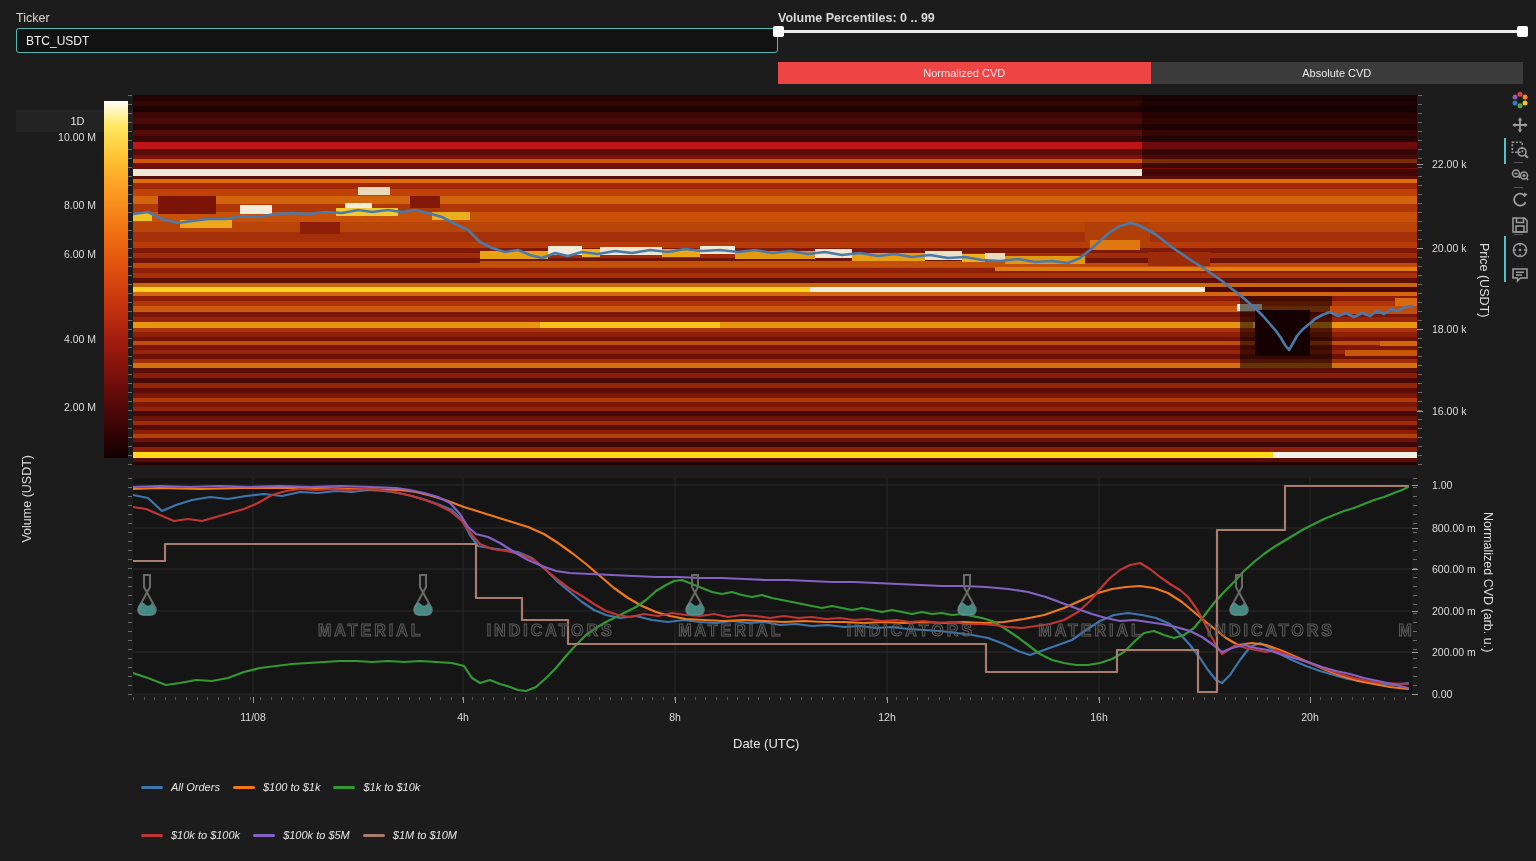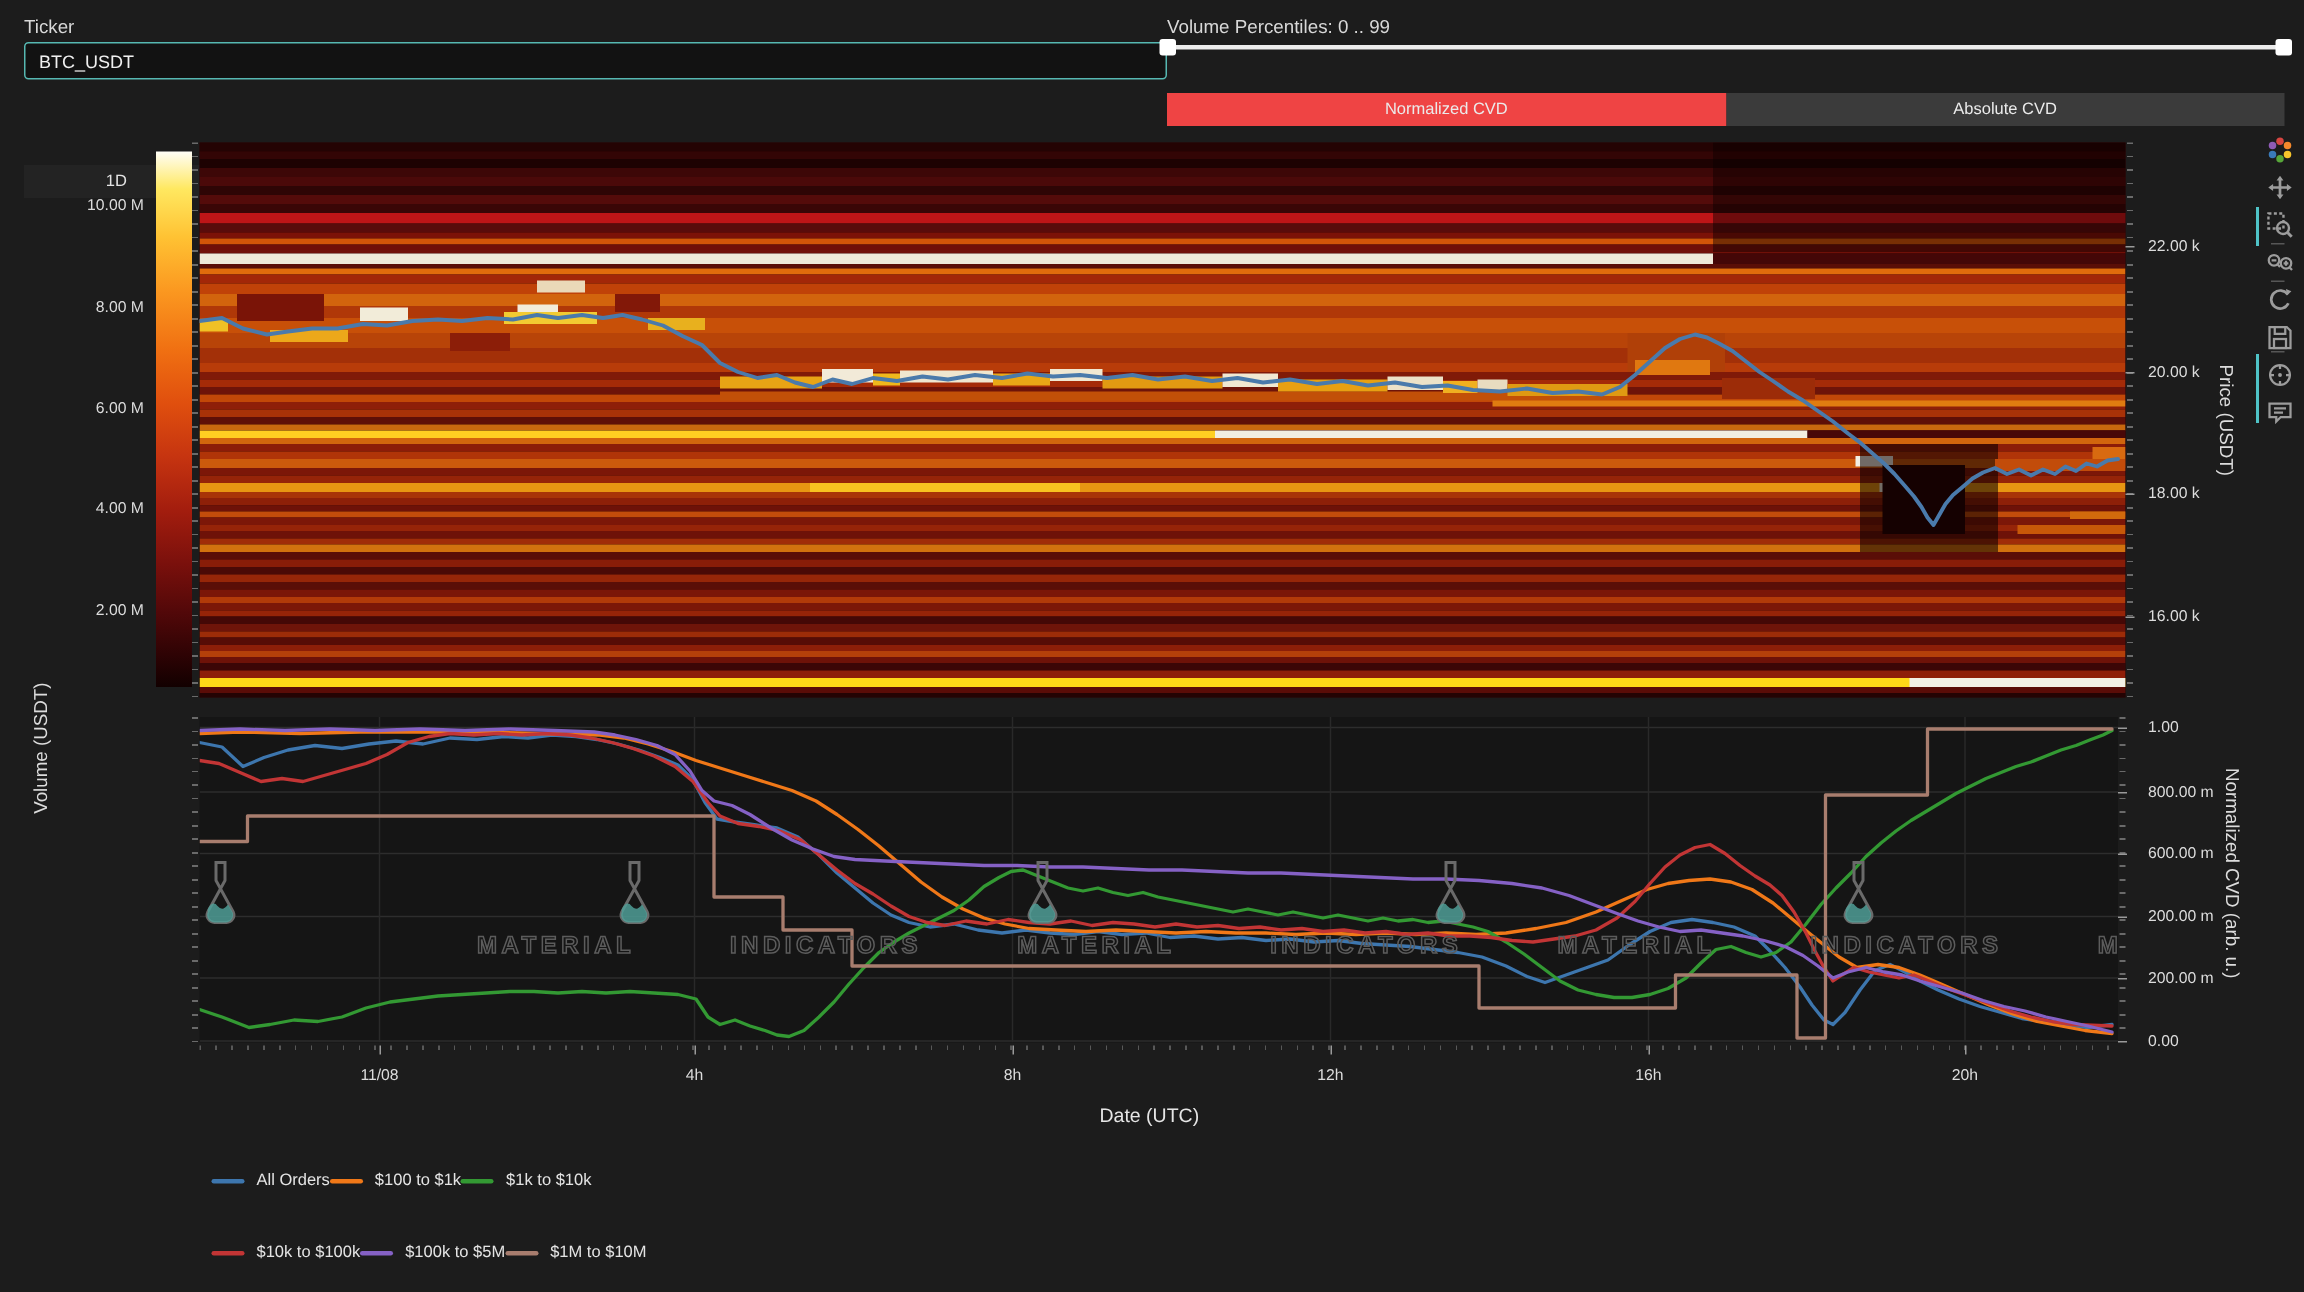--- a/index.html
+++ b/index.html
@@ -26,42 +26,42 @@
     background:linear-gradient(to bottom,#fffef7 0%,#ffe860 7%,#ffc233 16%,#fb9820 26%,#f07012 37%,
       #e04f0e 47%,#c63410 57%,#a31d0e 67%,#7a100c 77%,#520809 86%,#2e0304 94%,#120000 100%);}
   .tick-lbl{position:absolute;font-size:10.5px;color:#dcdcdc;white-space:nowrap;}
   .vtitle{position:absolute;font-size:12.5px;color:#dcdcdc;writing-mode:vertical-rl;white-space:nowrap;}
   .vtitle.up{transform:rotate(180deg);}
   .cvd-plot{position:absolute;left:133px;top:478px;width:1279px;height:217px;background:#151515;overflow:hidden;}
   .edge-ticks-v{position:absolute;width:4px;background:repeating-linear-gradient(to bottom,#6a6a6a 0 1px,transparent 1px 9px);}
   .edge-ticks-h{position:absolute;height:3px;background:repeating-linear-gradient(to right,#585858 0 1px,transparent 1px 10.6px);}
   .xtick-mark{position:absolute;width:1px;height:6px;background:#9a9a9a;}
   .ytick-mark{position:absolute;width:6px;height:1px;background:#9a9a9a;}
-  .legend-row{position:absolute;display:flex;align-items:center;}
+  .legend-row{position:absolute;display:flex;column-gap:13px;align-items:center;font-style:italic;}
   .legend-item{display:flex;align-items:center;gap:8px;cursor:pointer;}
   .legend-swatch{width:22px;height:3px;border-radius:2px;}
   .legend-label{font-size:11px;color:#e4e4e4;white-space:nowrap;}
   .modebar{position:absolute;left:1502px;top:88px;width:30px;}
   .mb-icon{width:24px;height:24px;margin:0 0 1px 6px;display:flex;align-items:center;justify-content:center;cursor:pointer;}
   .mb-bar{position:absolute;left:2px;width:2px;background:#4fc3c7;}
   .mb-sep{position:absolute;left:12px;width:9px;height:1px;background:#565656;}
   .wm-text{position:absolute;left:0;top:144px;width:100%;font-size:16px;font-weight:bold;letter-spacing:3px;
     word-spacing:56px;white-space:nowrap;color:rgba(96,96,96,0.22);-webkit-text-stroke:1px #5c5c5c;
     -webkit-text-fill-color:transparent;transform:translateX(185px);}
   .wm-flask{position:absolute;top:94px;}
   svg polyline{fill:none;stroke-linejoin:round;stroke-linecap:round;}
 </style>
 </head>
 <body>
 
 <div class="stage">
 
   <div class="abs lbl" style="left:16px;top:11px;">Ticker</div>
   <input class="ticker-input" type="text" value="BTC_USDT" style="">
-  <div class="abs lbl" style="left:778px;top:11px;font-weight:normal;">Volume Percentiles: 0 .. 99</div>
+  <div class="abs lbl" style="left:778px;top:11px;font-weight:bold;">Volume Percentiles: 0 .. 99</div>
   <div class="slider-track"></div>
   <div class="slider-handle" style="left:773px;"></div>
   <div class="slider-handle" style="left:1517px;"></div>
 
   <div class="btn-row" id="range-buttons">
       <div class="range-btn active">1D</div>
       <div class="range-btn">1W</div>
       <div class="range-btn">1M</div>
       <div class="range-btn">2M</div>
       <div class="range-btn">1Y</div>
@@ -69,21 +69,21 @@
     </div>
   <div class="tab-row" id="cvd-tabs">
       <div class="cvd-tab">Normalized CVD</div>
       <div class="cvd-tab hl">Absolute CVD</div>
     </div>
 
   <div class="colorbar"></div>
   <div id="volume-ticks">
       <div class="tick-lbl" style="left: 0px; width: 96px; text-align: right; top: 131px;">10.00 M</div>
       <div class="tick-lbl" style="left: 0px; width: 96px; text-align: right; top: 199px;">8.00 M</div>
-      <div class="tick-lbl" style="left: 0px; width: 96px; text-align: right; top: 266px;">6.00 M</div>
+      <div class="tick-lbl" style="left: 0px; width: 96px; text-align: right; top: 248px;">6.00 M</div>
       <div class="tick-lbl" style="left: 0px; width: 96px; text-align: right; top: 333px;">4.00 M</div>
       <div class="tick-lbl" style="left: 0px; width: 96px; text-align: right; top: 401px;">2.00 M</div>
     </div>
   <div class="vtitle up" style="left:20px;top:455px;">Volume (USDT)</div>
 
   <div class="hm-plot" id="hm-plot">
       <div class="hm-row" style="left: 0px; width: 100%; top: 0px; height: 6px; background: rgb(36, 3, 3);"></div>
       <div class="hm-row" style="left: 0px; width: 100%; top: 6px; height: 5px; background: rgb(51, 5, 5);"></div>
       <div class="hm-row" style="left: 0px; width: 100%; top: 11px; height: 6px; background: rgb(29, 2, 2);"></div>
       <div class="hm-row" style="left: 0px; width: 100%; top: 17px; height: 6px; background: rgb(61, 7, 7);"></div>

